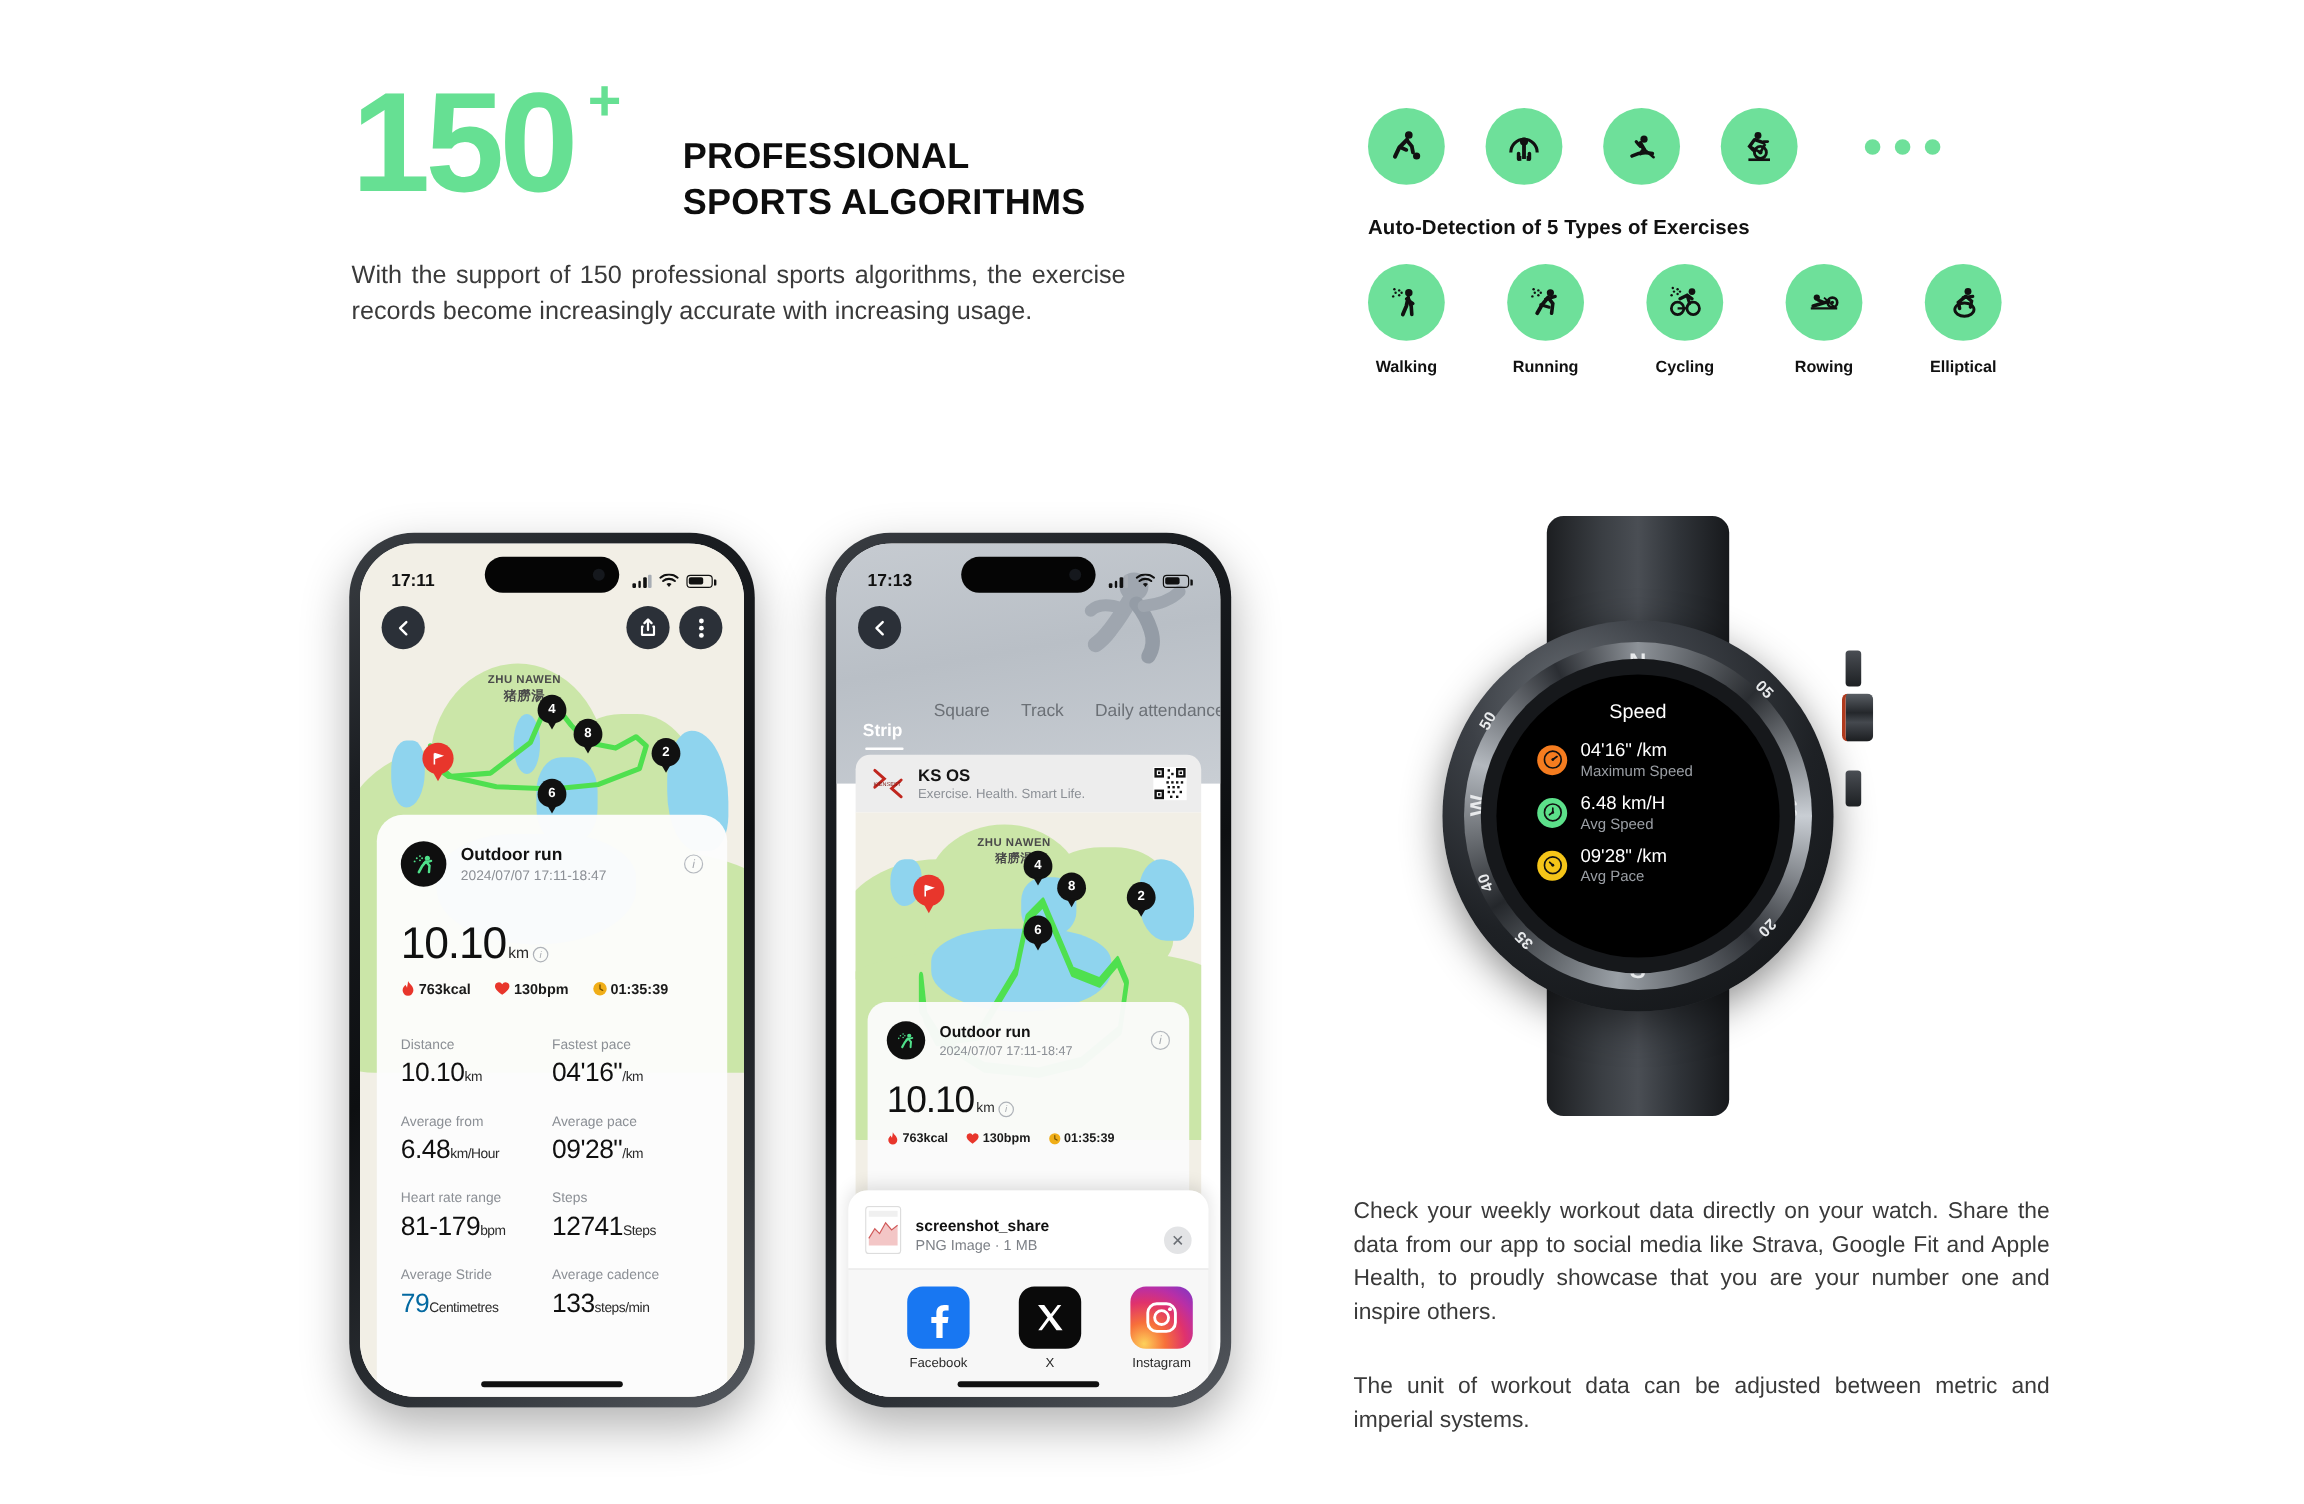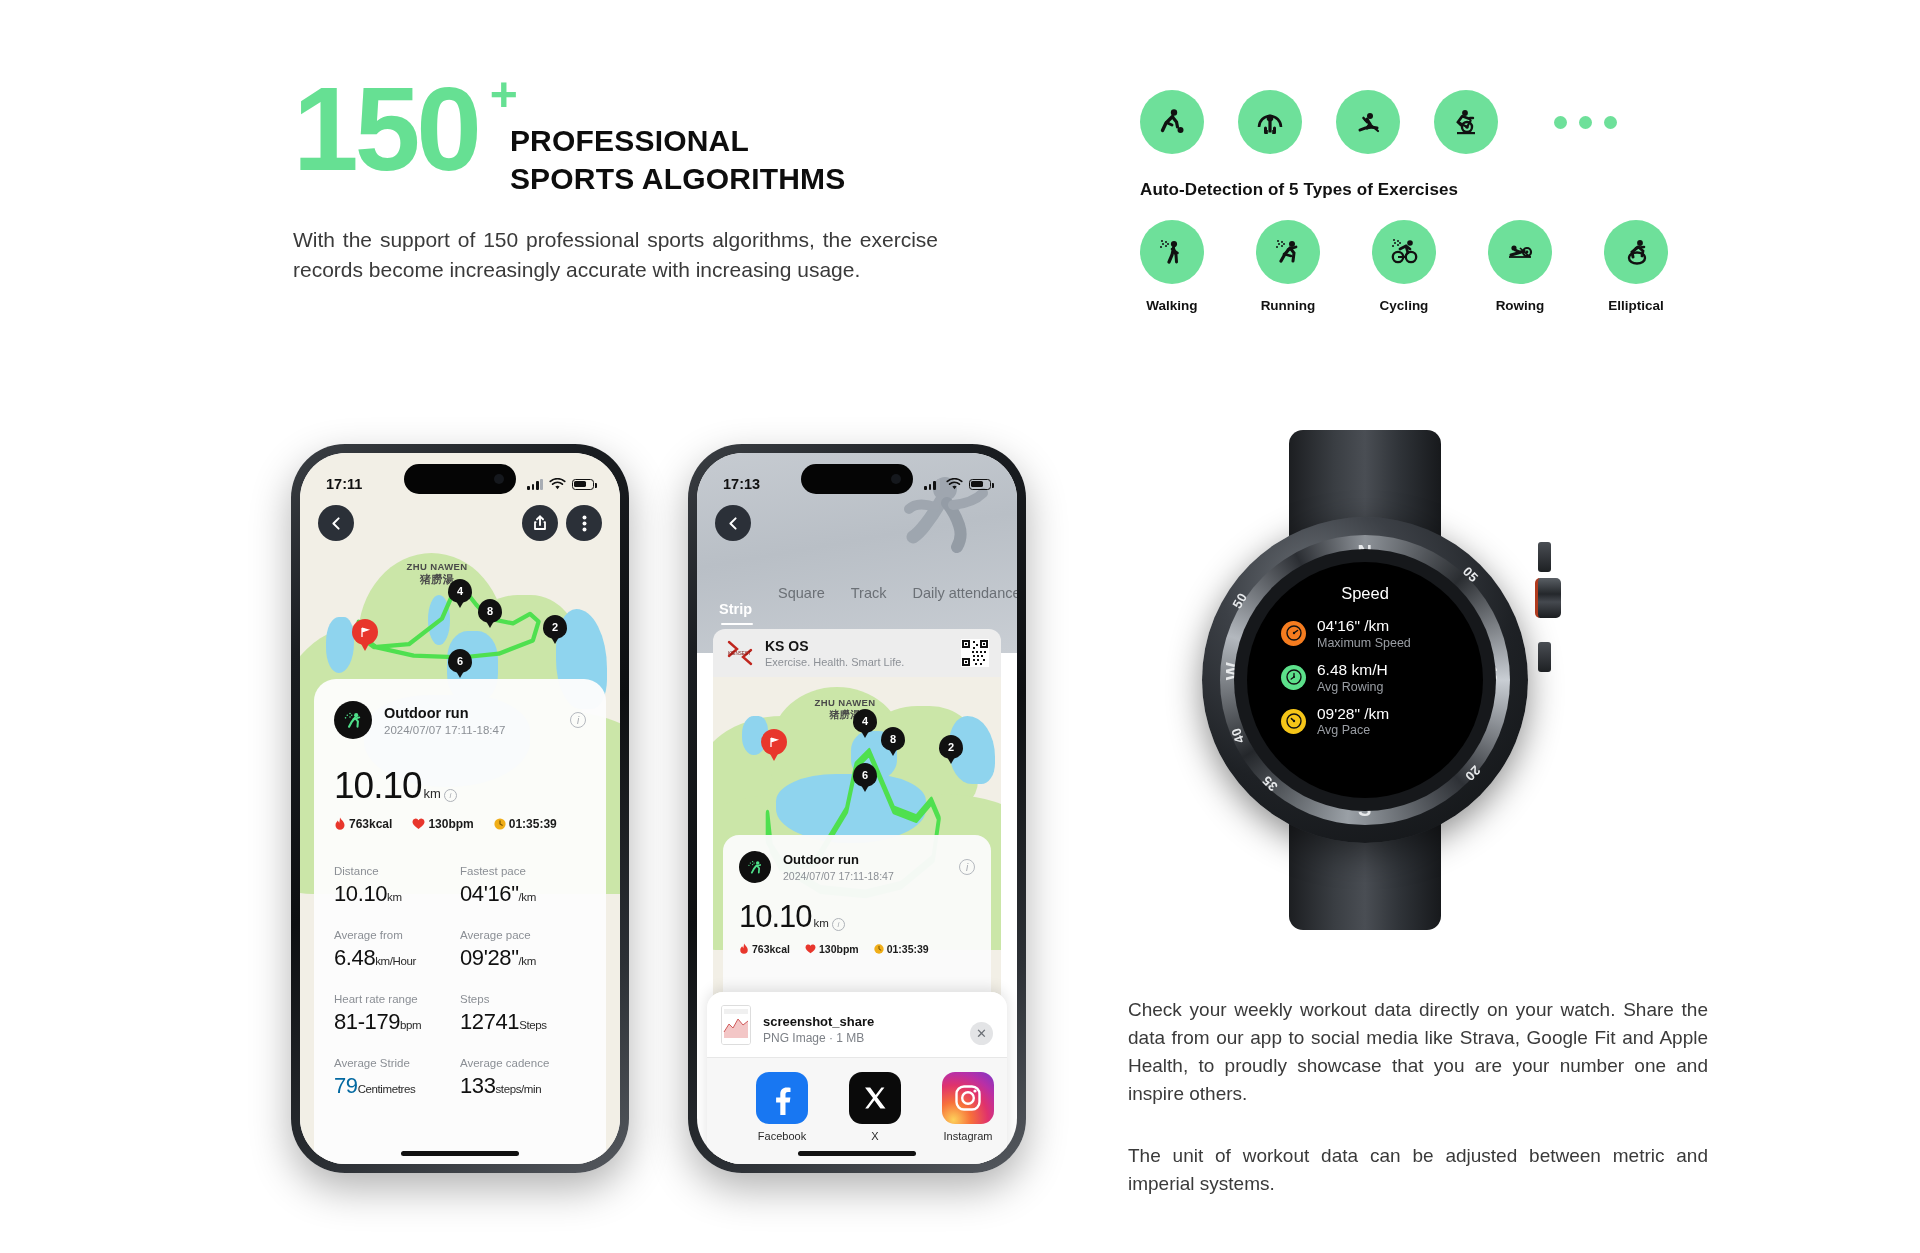--- a/index.html
+++ b/index.html
@@ -6,32 +6,32 @@
   body {
     width: 1920px; height: 1253px;
     background: #ffffff;
     font-family: "Liberation Sans", sans-serif;
     position: relative;
     overflow: hidden;
     color: #111;
   }
 
   
-  .headline-wrap { position:absolute; left:293px; top:78px; width:660px; }
+  .headline-wrap { position:absolute; left:293px; top:68px; width:660px; }
   .headline-row { display:flex; align-items:flex-start; }
   .big-number {
     font-size:118px; font-weight:800; line-height:.88;
     color:#66e093; letter-spacing:-4px; position:relative;
     font-family:"Liberation Sans", sans-serif;
   }
   .big-number .plus {
     font-size:48px; font-weight:800; position:absolute;
     top:-4px; right:-36px; color:#66e093;
   }
-  .title-block { margin-left:32px; margin-top:44px; }
+  .title-block { margin-left:91px; margin-top:44px; }
   .title-line { font-size:30px; font-weight:800; letter-spacing:.2px; line-height:1.28; color:#0d0d0d; }
   .lead-para {
     margin-top:26px; font-size:21px; line-height:1.42;
     color:#3a3a3a; text-align:justify; width:645px; font-weight:400;
   }
 
   
   .icon-cluster { position:absolute; left:1140px; top:90px; width:620px; }
   .icon-row-top { display:flex; align-items:center; gap:34px; }
   .circ {
@@ -808,21 +808,21 @@
       <div class="w-row">
         <span class="w-ic" style="background:#5ce08a">
           <svg width="16" height="16" viewBox="0 0 16 16">
               <circle cx="8" cy="8" r="7" fill="#5ce08a" stroke="#111" stroke-width="1.4"></circle>
               <path d="M8 8 L8 4.5 M8 8 L5.2 10" stroke="#111" stroke-width="1.4" stroke-linecap="round"></path>
               <circle cx="8" cy="8" r="1.1" fill="#111"></circle>
             </svg>
         </span>
         <span>
           <div class="w-v">6.48 km/H</div>
-          <div class="w-l">Avg Rowing</div>
+          <div class="w-l">Avg Speed</div>
         </span>
       </div>
       <div class="w-row">
         <span class="w-ic" style="background:#f5c518">
           <svg width="16" height="16" viewBox="0 0 16 16">
               <circle cx="8" cy="8" r="7" fill="#f5c518" stroke="#111" stroke-width="1.4"></circle>
               <path d="M8 8 L5.4 5.6" stroke="#111" stroke-width="1.5" stroke-linecap="round"></path>
               <circle cx="8" cy="8" r="1.2" fill="#111"></circle>
             </svg>
         </span>

